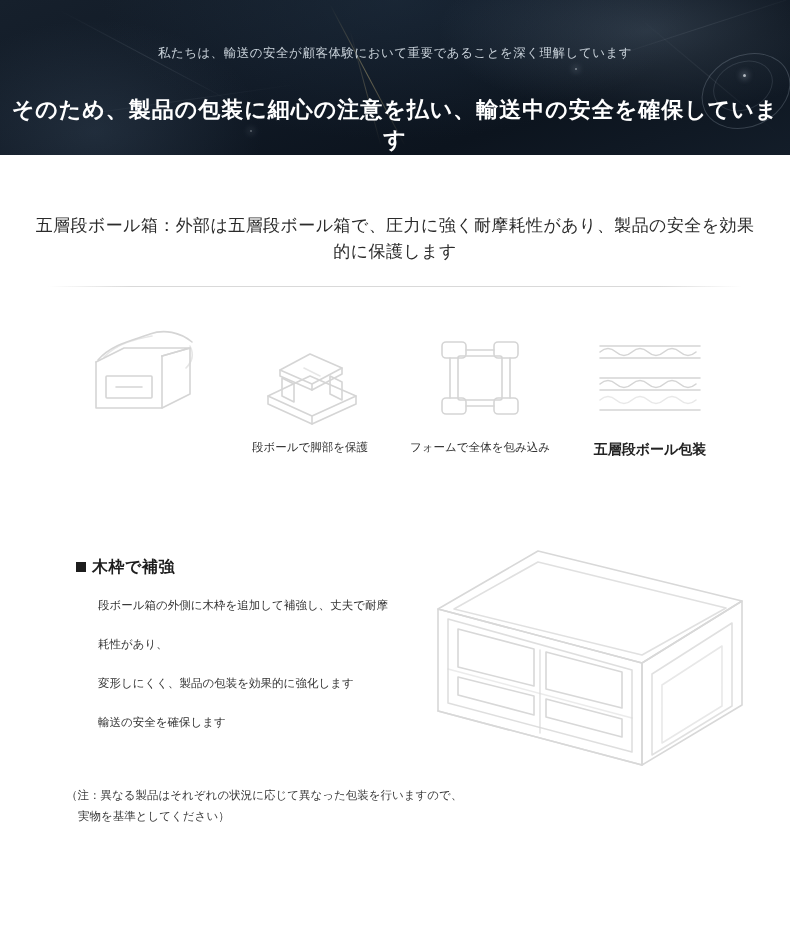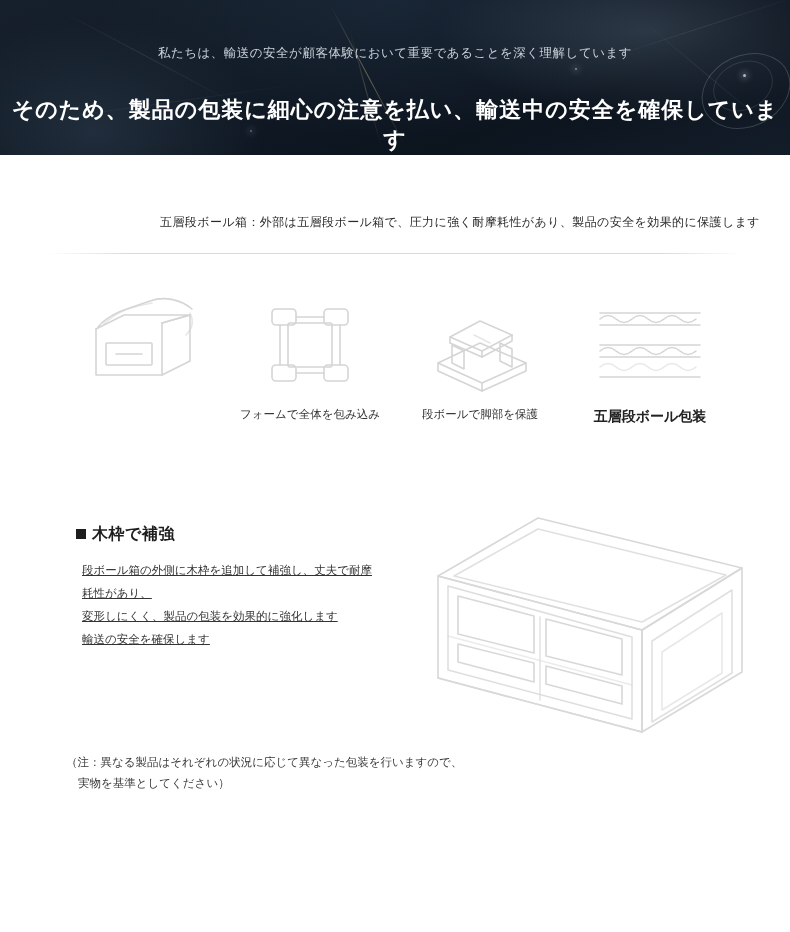--- a/index.html
+++ b/index.html
@@ -93,24 +93,24 @@
     position: relative;
     width: 790px;
     padding: 0;
   }
 
   .section-one {
     padding: 58px 0 0 0;
   }
   .sec-heading {
     margin: 0 30px;
-    font-size: 12px;
+    font-size: 17px;
     color: #2b2b2b;
     letter-spacing: .4px;
-    text-align: right;
+    text-align: center;
     line-height: 1.5;
   }
   .sec-rule {
     margin: 22px 48px 0 48px;
     height: 1px;
     background: linear-gradient(90deg, rgba(200,200,200,0), #d9d9d9 12%, #d9d9d9 88%, rgba(200,200,200,0));
   }
 
   .icon-row {
     display: flex;
@@ -164,21 +164,21 @@
     background: #1d1d1d;
     margin-right: 6px;
   }
   .two-body {
     margin-top: 14px;
     font-size: 11.5px;
     color: #333333;
     line-height: 2.0;
     padding-left: 6px;
   }
-  .two-body p { margin: 0; text-decoration: underline; }
+  .two-body p { margin: 16px; }
 
   .two-right {
     position: absolute;
     right: 40px;
     top: -14px;
     width: 320px;
     height: 260px;
   }
 
   .note {
@@ -236,57 +236,57 @@
 
             <path d="M22 34 C36 18, 58 14, 74 8 C88 3, 104 6, 116 16"></path>
             <path d="M28 31 C42 17, 60 13, 76 10" stroke-opacity=".6"></path>
             <path d="M114 20 C118 28, 116 36, 110 42" stroke-opacity=".6"></path>
           </svg>
         </div>
       </div>
 
       <div class="icon-cell">
         <div class="icon-art">
+          <svg width="128" height="100" viewBox="0 0 128 100" fill="none" stroke="#d5d5d5" stroke-width="1.6" stroke-linejoin="round" stroke-linecap="round">
+
+            <path d="M34 44 L64 28 L96 42 L66 58 Z"></path>
+            <path d="M34 44 L34 50 L66 64 L66 58"></path>
+            <path d="M96 42 L96 48 L66 64"></path>
+
+            <path d="M36 52 L48 58 L48 76 L36 70 Z"></path>
+
+            <path d="M84 50 L96 56 L96 74 L84 68 Z"></path>
+
+            <path d="M22 70 L64 50 L110 70 L66 90 Z"></path>
+            <path d="M22 70 L22 78 L66 98 L66 90"></path>
+            <path d="M110 70 L110 78 L66 98"></path>
+            <path d="M58 42 L74 50" stroke-opacity=".6"></path>
+          </svg>
+        </div>
+        <div class="icon-caption">段ボールで脚部を保護</div>
+      </div>
+
+      <div class="icon-cell">
+        <div class="icon-art">
           <svg width="120" height="100" viewBox="0 0 120 100" fill="none" stroke="#d5d5d5" stroke-width="1.6" stroke-linejoin="round" stroke-linecap="round">
 
             <rect x="38" y="30" width="44" height="44" rx="2"></rect>
 
             <rect x="22" y="16" width="24" height="16" rx="4"></rect>
             <rect x="74" y="16" width="24" height="16" rx="4"></rect>
             <rect x="22" y="72" width="24" height="16" rx="4"></rect>
             <rect x="74" y="72" width="24" height="16" rx="4"></rect>
 
             <path d="M46 24 L74 24"></path>
             <path d="M46 80 L74 80"></path>
             <path d="M30 32 L30 72"></path>
             <path d="M90 32 L90 72"></path>
           </svg>
         </div>
         <div class="icon-caption">フォームで全体を包み込み</div>
-      </div>
-
-      <div class="icon-cell">
-        <div class="icon-art">
-          <svg width="128" height="100" viewBox="0 0 128 100" fill="none" stroke="#d5d5d5" stroke-width="1.6" stroke-linejoin="round" stroke-linecap="round">
-
-            <path d="M34 44 L64 28 L96 42 L66 58 Z"></path>
-            <path d="M34 44 L34 50 L66 64 L66 58"></path>
-            <path d="M96 42 L96 48 L66 64"></path>
-
-            <path d="M36 52 L48 58 L48 76 L36 70 Z"></path>
-
-            <path d="M84 50 L96 56 L96 74 L84 68 Z"></path>
-
-            <path d="M22 70 L64 50 L110 70 L66 90 Z"></path>
-            <path d="M22 70 L22 78 L66 98 L66 90"></path>
-            <path d="M110 70 L110 78 L66 98"></path>
-            <path d="M58 42 L74 50" stroke-opacity=".6"></path>
-          </svg>
-        </div>
-        <div class="icon-caption">段ボールで脚部を保護</div>
       </div>
 
       <div class="icon-cell">
         <div class="icon-art">
           <svg width="128" height="100" viewBox="0 0 128 100" fill="none" stroke="#d5d5d5" stroke-width="1.6" stroke-linejoin="round" stroke-linecap="round">
             <path d="M14 20 L114 20"></path>
             <path d="M14 32 L114 32"></path>
             <path d="M14 52 L114 52"></path>
             <path d="M14 64 L114 64"></path>
             <path d="M14 84 L114 84"></path>

